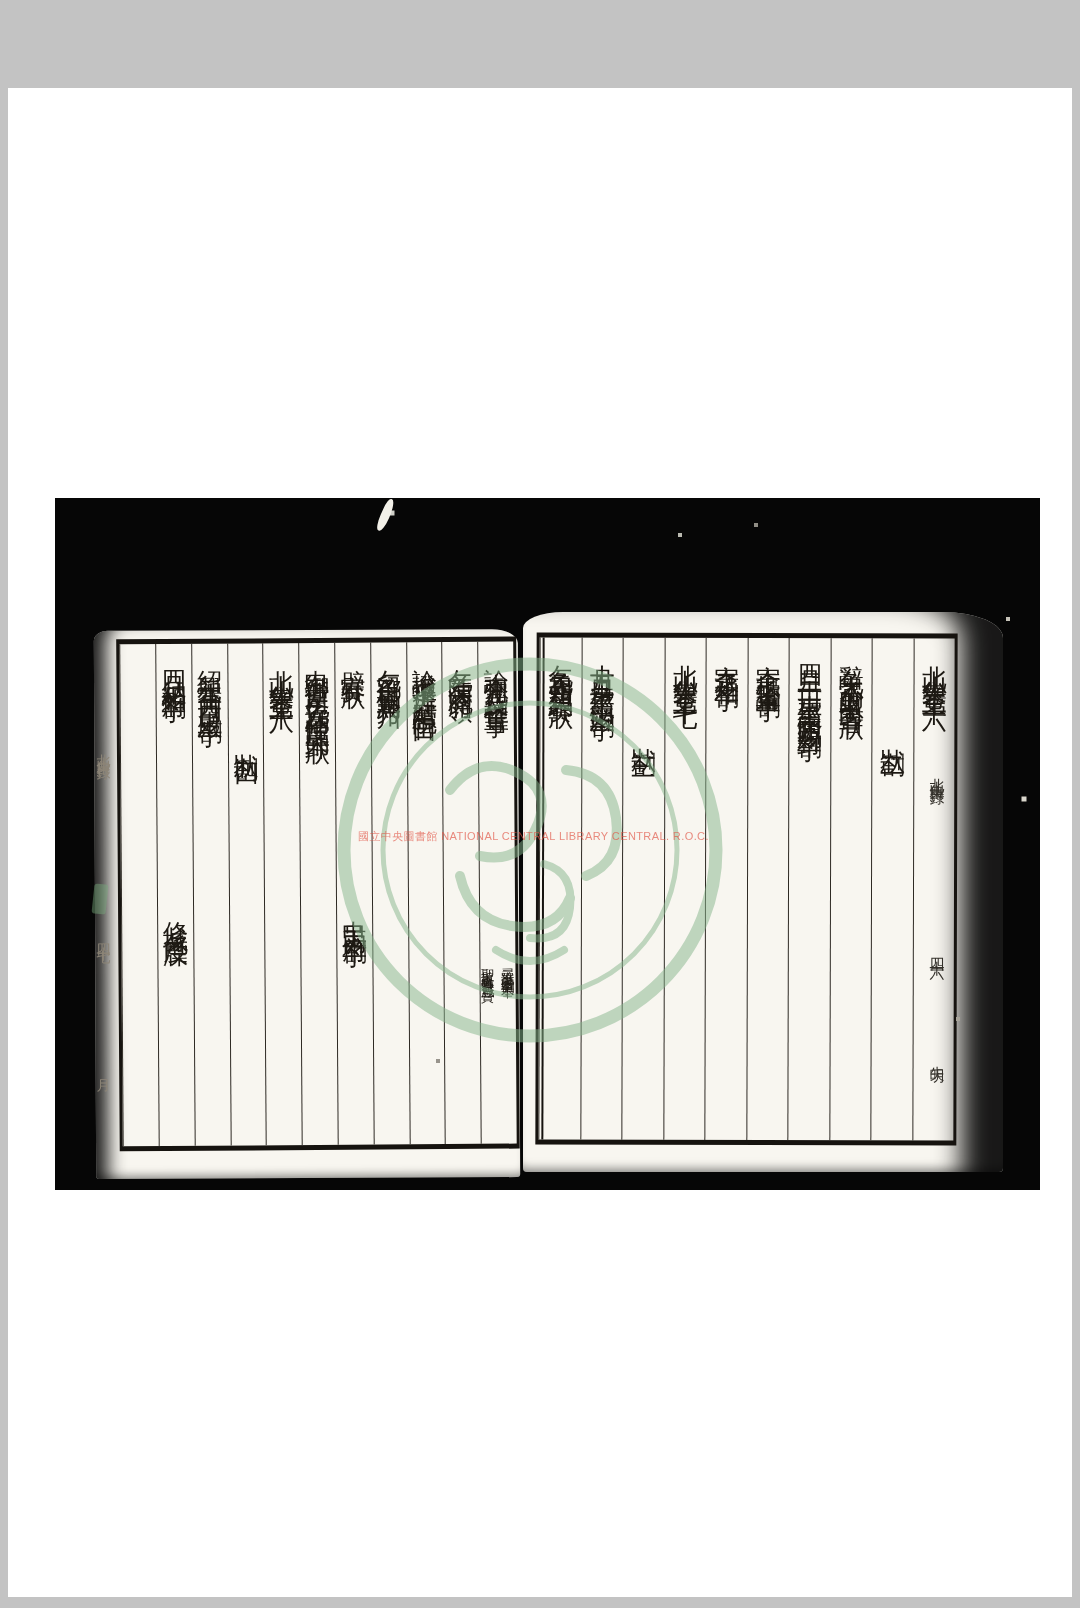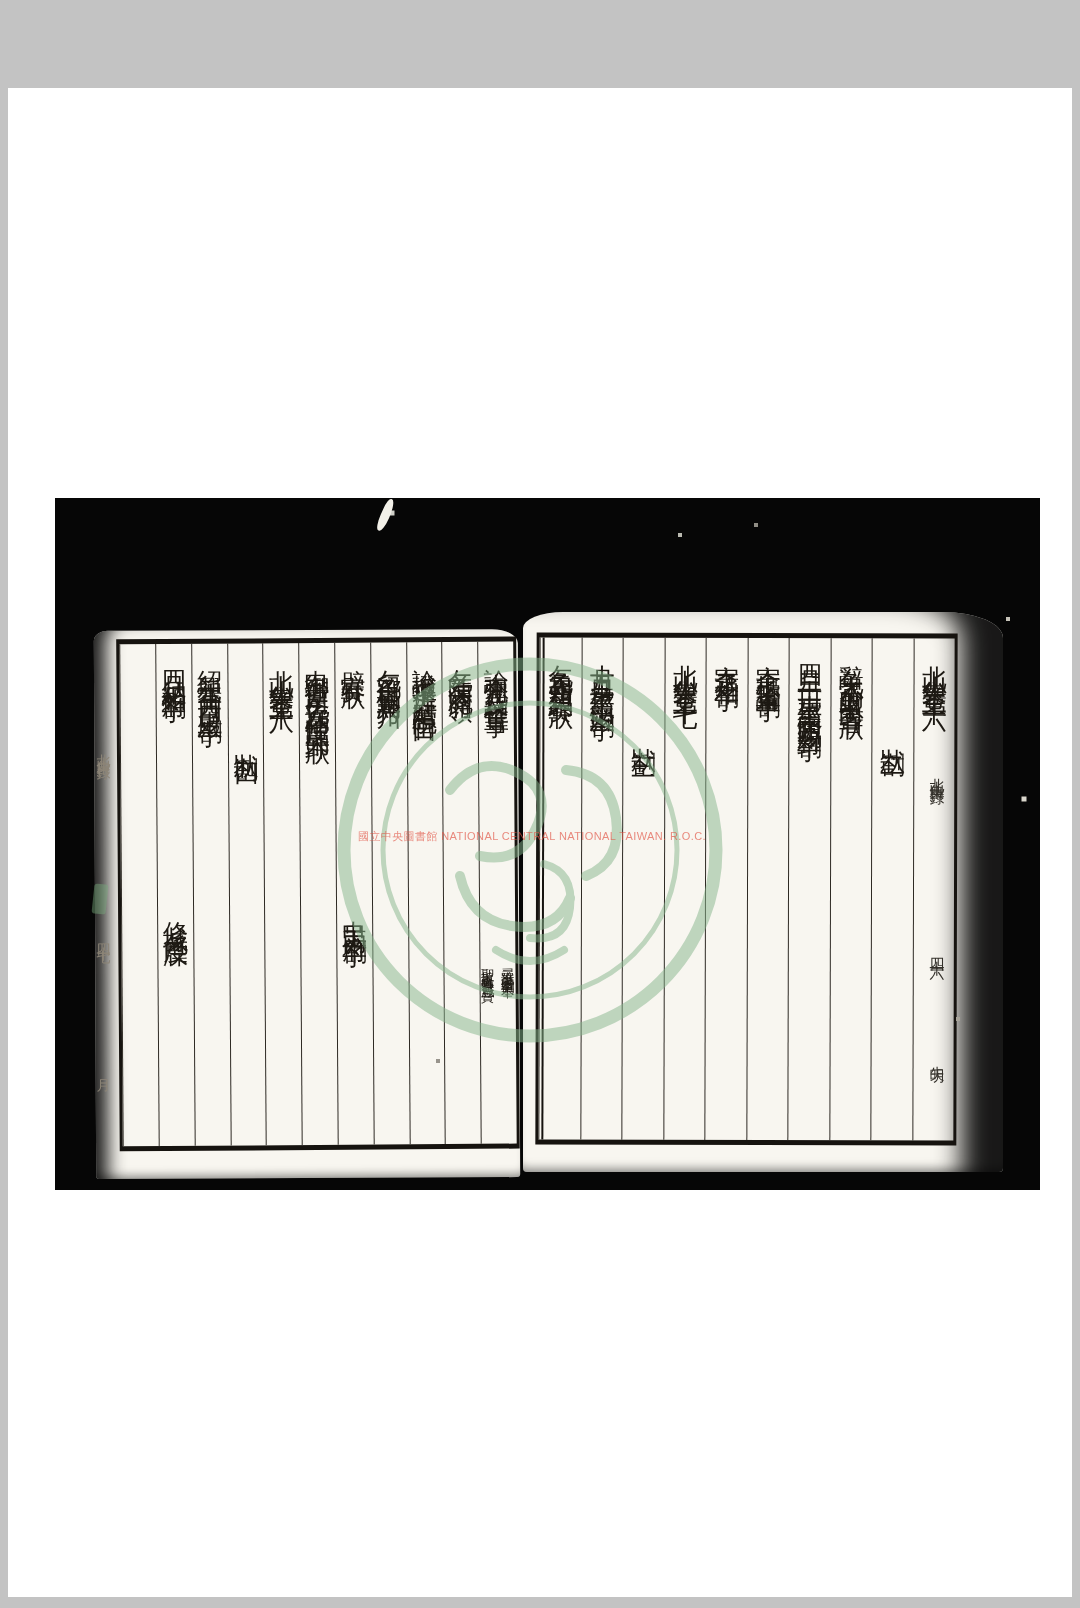--- a/index.html
+++ b/index.html
@@ -194,20 +194,20 @@
         <circle cx="200" cy="200" r="186" stroke-width="13"></circle>
         <circle cx="200" cy="200" r="147" stroke-width="5"></circle>
         <path d="M120 140 q28 -36 66 -18 q38 18 20 56 q-16 36 -56 28" stroke-width="10"></path>
         <path d="M236 120 q44 4 50 48 q6 44 -30 58" stroke-width="10"></path>
         <path d="M130 226 q10 44 52 50 q44 6 58 -28" stroke-width="10"></path>
         <path d="M214 214 q30 8 26 44 q-4 34 -40 30" stroke-width="8"></path>
         <path d="M166 300 q34 22 68 0" stroke-width="8"></path>
       </g>
     </svg>
 
-    <div class="redmark">國立中央圖書館 NATIONAL CENTRAL NATIONAL TAIWAN. R.O.C.</div>
+    <div class="redmark">國立中央圖書館 NATIONAL CENTRAL LIBRARY CENTRAL. R.O.C.</div>
 
     <div class="stamp-small"></div>
 
     <div class="specks"></div>
     <div class="scratch"></div>
   </div>
 </div>
 
 </body></html>

